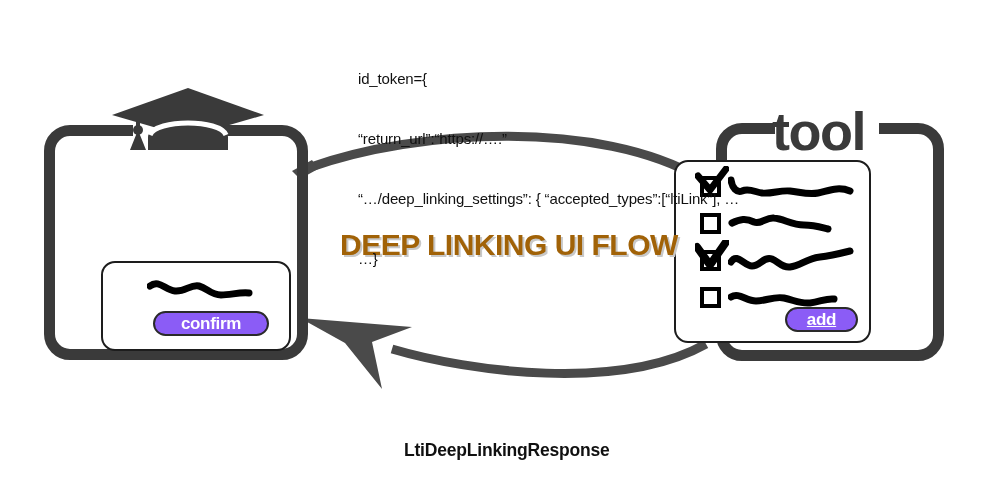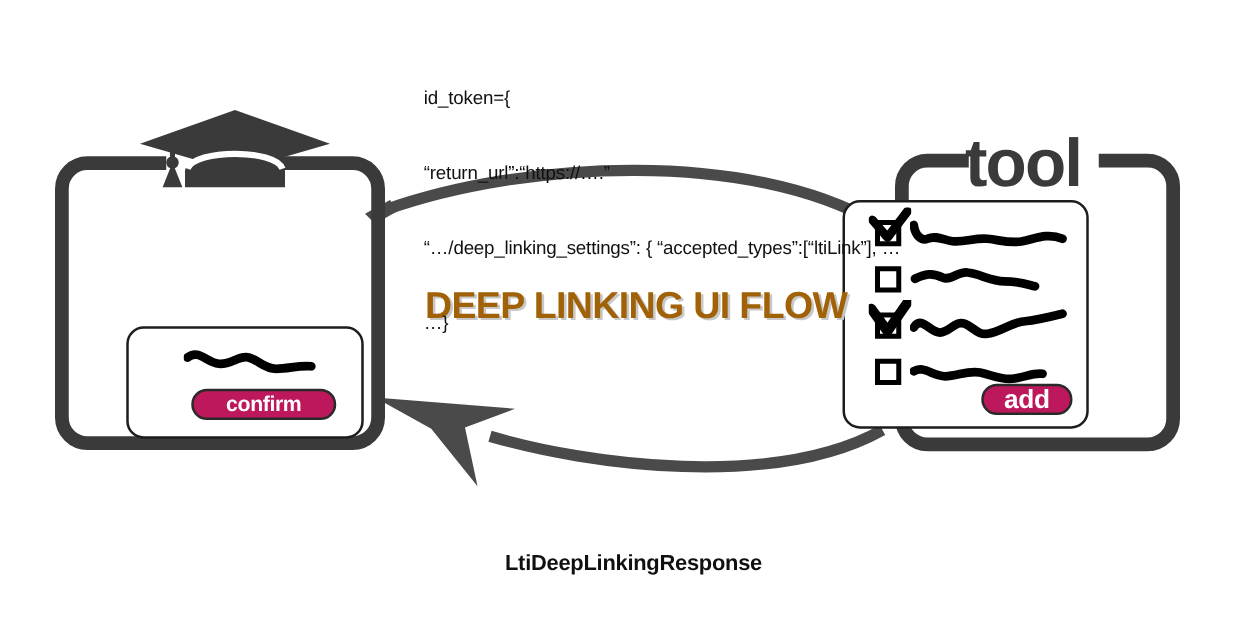--- a/index.html
+++ b/index.html
@@ -38,20 +38,21 @@
     font-size: 17.5px;
     letter-spacing: -0.2px;
     display: block;
     margin-bottom: 1px;
   }
   .annotation .ann-line {
     font-weight: normal;
     font-size: 15px;
     letter-spacing: -0.15px;
     display: block;
+    margin-left: 19px;
   }
   #request-annotation { left: 339px; top: 28px; }
   #response-annotation { left: 404px; top: 398px; }
 
   
   #flow-title {
     position: absolute;
     left: 340px;
     top: 228px;
     font-size: 30px;
@@ -112,34 +113,34 @@
   #confirm-card  { left: 101px; top: 261px; width: 190px; height: 90px; }
   #checklist-card{ left: 674px; top: 160px; width: 197px; height: 183px; }
 
   
   .squiggle { position: absolute; }
 
   
   .pill-button {
     position: absolute;
     box-sizing: border-box;
-    background: #be185d;
+    background: #8b5cf6;
     border: 2px solid #2a2a2a;
     border-radius: 999px;
     color: #ffffff;
     font-weight: bold;
     text-align: center;
     letter-spacing: -0.3px;
     display: flex;
     align-items: center;
     justify-content: center;
     cursor: pointer;
   }
   #confirm-button { left: 153px; top: 311px; width: 116px; height: 25px; font-size: 17px; }
-  #add-button     { left: 785px; top: 307px; width:  73px; height: 25px; font-size: 21px; }
+  #add-button     { left: 785px; top: 307px; width:  73px; height: 25px; font-size: 17px; text-decoration: underline; }
 
   
   #checklist {
     position: absolute;
     left: 700px;
     top: 172px;
     width: 165px;
     height: 135px;
   }
   .check-row {

